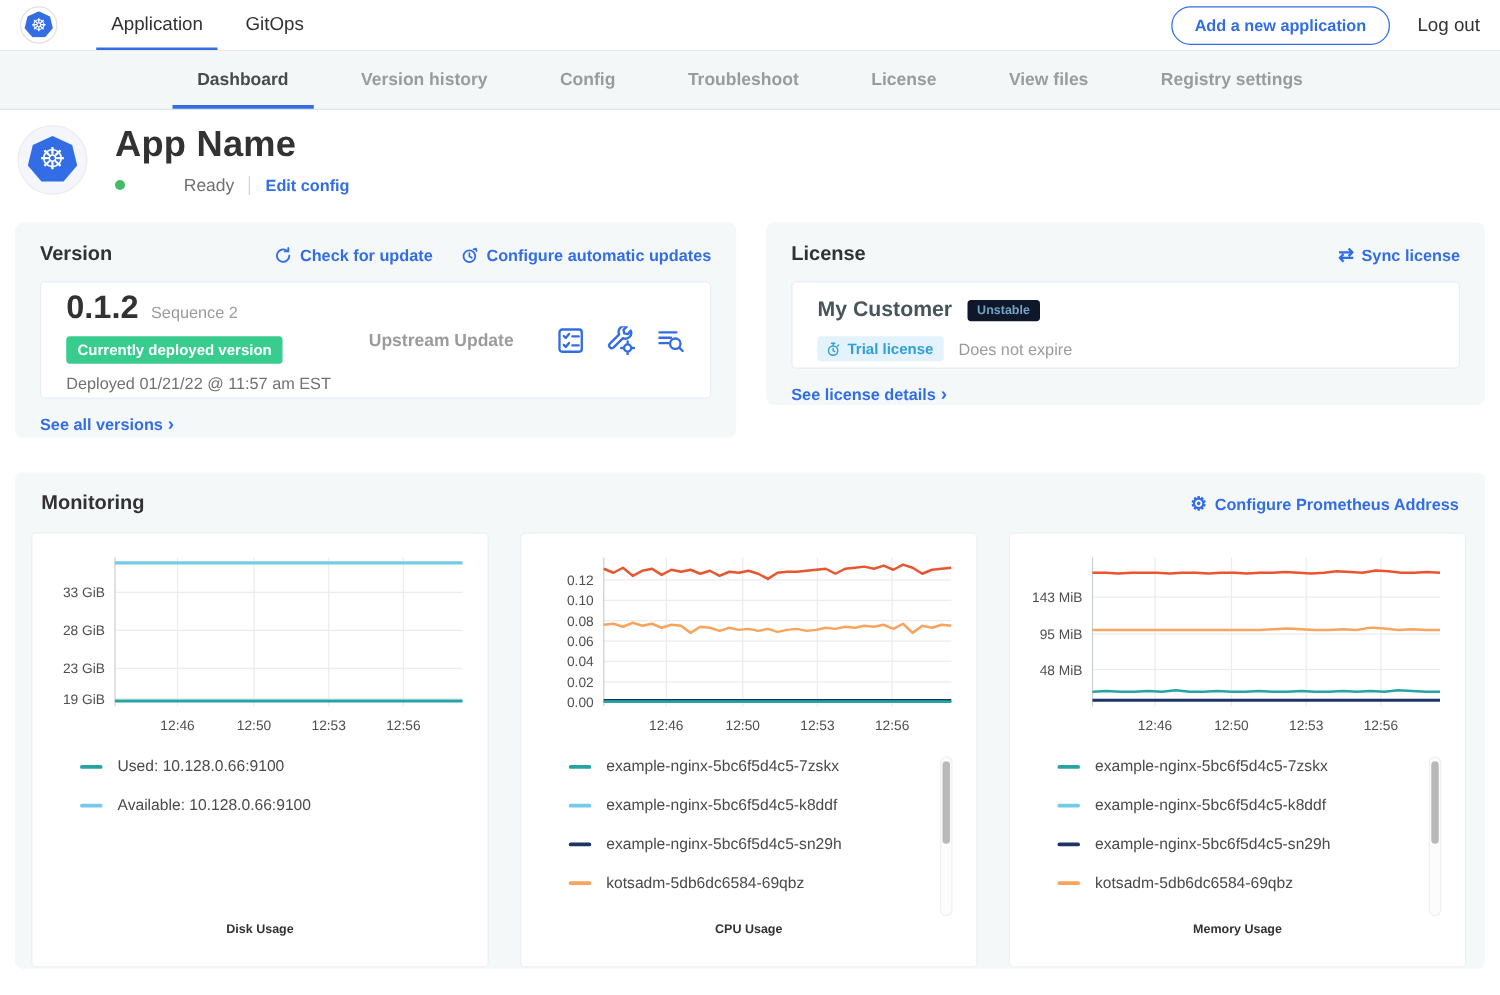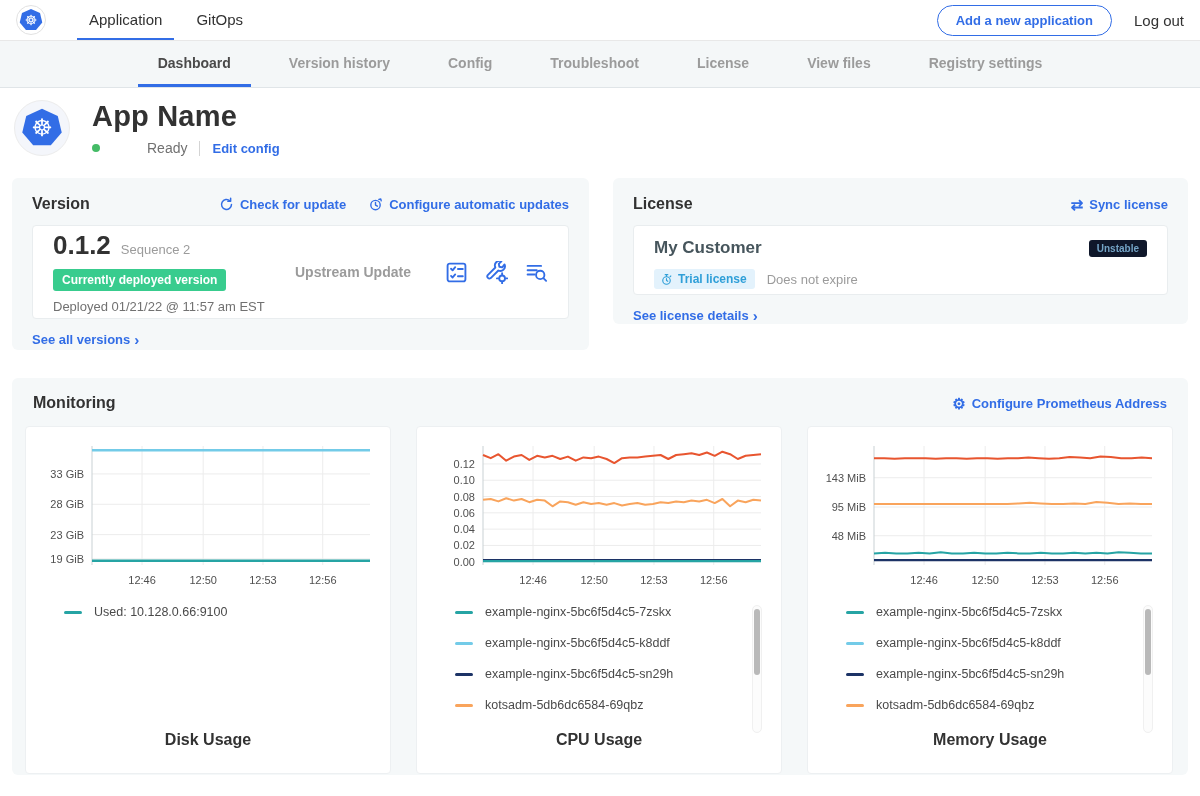--- a/index.html
+++ b/index.html
@@ -88,21 +88,21 @@
     font-size:12px; font-weight:bold; padding:4px 9px; border-radius:3px;
   }
   .deployed-at { margin-top:8px; font-size:13px; color:#717171; }
   .upstream { font-size:14px; color:#9b9b9b; font-weight:bold; margin-left:12px; }
   .version-icons { margin-left:auto; display:flex; gap:17px; color:#326de6; align-items:center; }
   .version-icons svg { display:block; cursor:pointer; }
   .panel-foot-link { margin-top:13px; display:inline-flex; align-items:center; gap:4px; font-size:13px; }
   .chev { font-size:15px; font-weight:bold; line-height:1; }
 
   .license-inner { height:70px; padding:12px 20px; }
-  .license-line1 { display:flex; align-items:center; gap:12px;justify-content:space-between; }
+  .license-line1 { display:flex; align-items:center; gap:12px; }
   .customer-name { font-size:17px; font-weight:bold; color:#46555c; }
   .channel-badge {
     background:#0f172a; color:#73a3c5; font-size:10px; font-weight:bold;
     padding:3px 8px; border-radius:3px;
   }
   .license-line2 { display:flex; align-items:center; gap:12px; margin-top:11px; }
   .trial-badge {
     background:#e3f2fc; color:#2f9fd8; font-size:12px; font-weight:bold;
     padding:3px 8px 3px 6px; border-radius:3px; display:inline-flex; align-items:center; gap:5px;
   }
@@ -115,21 +115,21 @@
   .charts-row { display:flex; gap:25px; margin-top:14px; }
   .chart-card {
     background:#fff; border:1px solid #edf0f2; border-radius:4px; width:366px; height:348px;
     display:flex; flex-direction:column; position:relative;
   }
   .chart-svg { width:340px; margin:12px auto 0 auto; }
   .legend { margin:10px 0 0 38px; }
   .legend-item { display:flex; align-items:center; gap:12px; margin-bottom:17px; }
   .legend-swatch { width:18px; height:3px; border-radius:2px; flex:none; }
   .legend-label { font-size:12.5px; color:#4a4a4a; }
-  .chart-title { margin-top:auto; text-align:center; font-size:16px; font-weight:bold; color:#323232; padding-bottom:24px; }
+  .chart-title { margin-top:auto; text-align:center; font-size:10px; font-weight:bold; color:#323232; padding-bottom:24px; }
   .legend-scrollbar {
     position:absolute; right:19px; top:178px; width:10px; height:128px;
     background:#fcfcfc; border:1px solid #f0f0f0; border-radius:5px;
   }
   .legend-scrollthumb {
     position:absolute; left:1px; top:3px; width:6px; height:66px;
     background:#b9b9b9; border-radius:3px;
   }
 </style>
 </head>
@@ -302,20 +302,24 @@
             <line x1="284.74" y1="7" x2="284.74" y2="126" stroke="#ececec" stroke-width="1"></line>
             <text x="284.74" y="145" text-anchor="middle" font-size="11" fill="#4f4f4f" font-family="Liberation Sans, sans-serif">12:56</text>
             <line x1="54" y1="7" x2="54" y2="126" stroke="#c9d1d4" stroke-width="1"></line>
             <polyline points="54.0,121.8 332.0,121.8" fill="none" stroke="#26a4a4" stroke-width="2.5" stroke-linejoin="round"></polyline>
             <polyline points="54.0,11.3 332.0,11.3" fill="none" stroke="#73cbe8" stroke-width="2.5" stroke-linejoin="round"></polyline>
           </svg></div>
       <div class="legend">
           <div class="legend-item">
             <span class="legend-swatch" style="background: rgb(38, 164, 164);"></span>
             <span class="legend-label">Used: 10.128.0.66:9100</span>
+          </div>
+          <div class="legend-item">
+            <span class="legend-swatch" style="background: rgb(115, 203, 232);"></span>
+            <span class="legend-label">Available: 10.128.0.66:9100</span>
           </div>
         </div>
       <div class="chart-title">Disk Usage</div>
     </article>
 
     <article class="chart-card">
       <div class="chart-svg"><svg viewBox="0 0 340 152" width="100%" height="152">
             <line x1="54" y1="24.93150684931506" x2="332" y2="24.93150684931506" stroke="#ececec" stroke-width="1"></line>
             <text x="46" y="28.93150684931506" text-anchor="end" font-size="11" fill="#4f4f4f" font-family="Liberation Sans, sans-serif">0.12</text>
             <line x1="54" y1="41.23287671232876" x2="332" y2="41.23287671232876" stroke="#ececec" stroke-width="1"></line>

